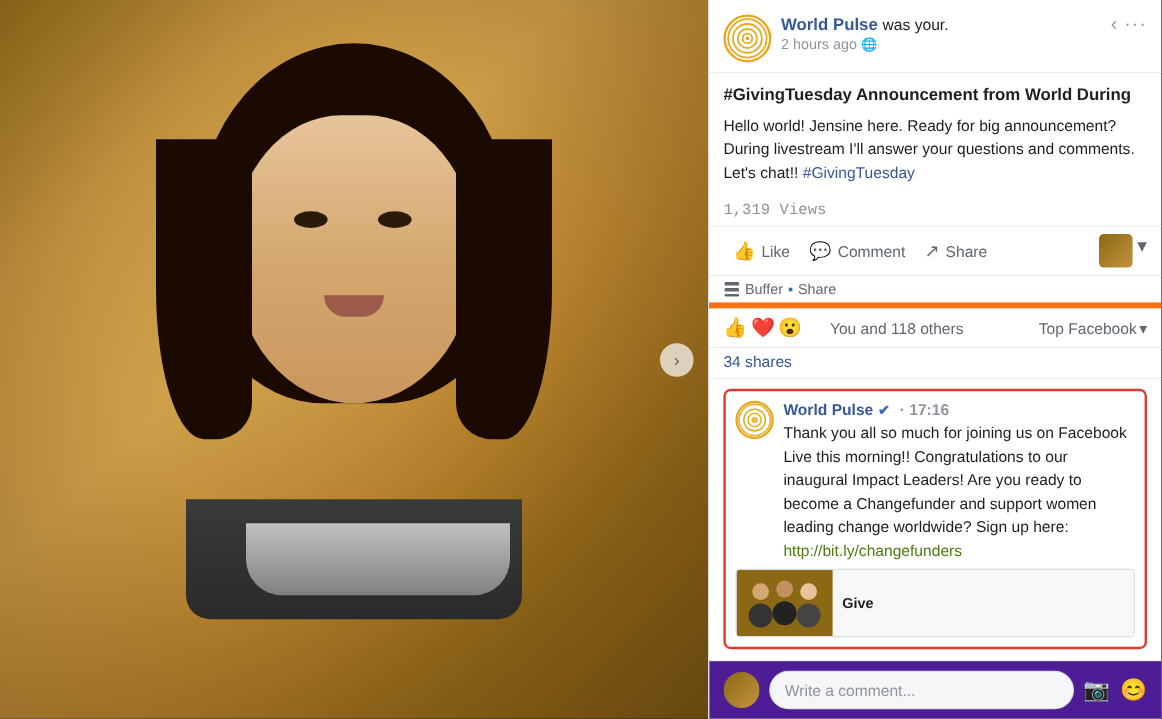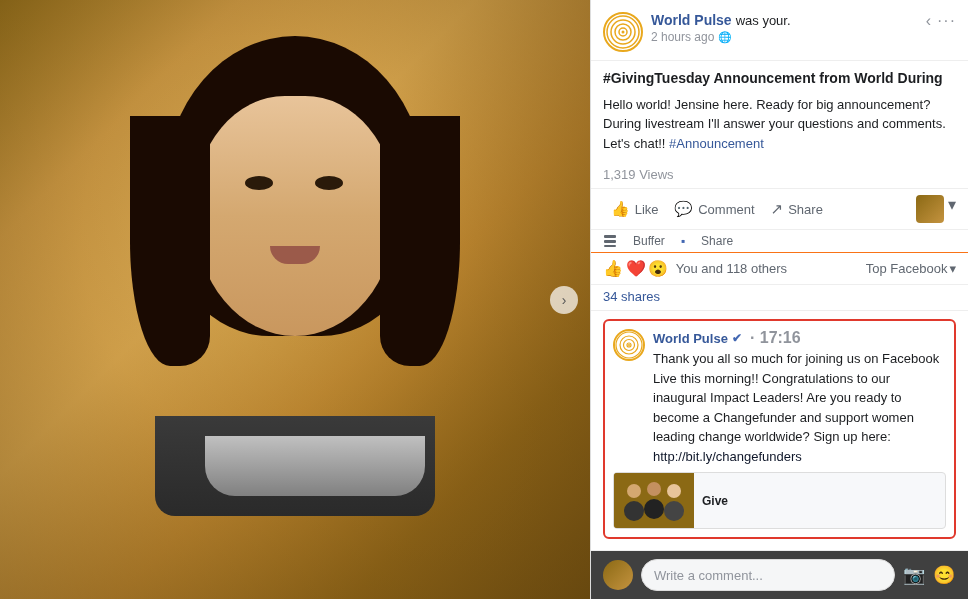--- a/index.html
+++ b/index.html
@@ -274,20 +274,21 @@
 
     .post-hashtag {
       color: #365899;
     }
 
     .post-views {
       font-size: 13px;
       color: #90949c;
       padding: 6px 12px;
       border-bottom: 1px solid #eee;
+      font-family: Liberation Mono, monospace;
     }
 
     
     .action-bar {
       display: flex;
       align-items: center;
       padding: 6px 12px;
       border-bottom: 1px solid #eee;
       gap: 0;
     }
@@ -304,22 +305,22 @@
     }
 
     .action-icon {
       font-size: 15px;
     }
 
     .buffer-bar {
       display: flex;
       align-items: center;
       padding: 4px 12px;
-      gap: 16px;
-      border-bottom: 1px solid #f97316;
+      gap: 4px;
+      border-bottom: 5px solid #f97316;
       font-size: 12px;
       color: #606770;
     }
 
     
     .reactions-row {
       display: flex;
       align-items: center;
       justify-content: space-between;
       padding: 6px 12px;
@@ -333,21 +334,21 @@
     }
 
     .reaction-emoji {
       font-size: 16px;
       margin-right: 1px;
     }
 
     .reaction-count {
       font-size: 13px;
       color: #606770;
-      margin-left: 4px;
+      margin-left: 20px;
     }
 
     .top-comments-btn {
       font-size: 13px;
       color: #606770;
       cursor: pointer;
       display: flex;
       align-items: center;
       gap: 2px;
     }
@@ -406,35 +407,35 @@
       align-items: center;
       gap: 4px;
     }
 
     .verified-badge {
       color: #4267b2;
       font-size: 12px;
     }
 
     .comment-time {
-      font-size: 16px;
+      font-size: 13px;
       color: #90949c;
       margin-left: 4px;
       text-align: center;
     }
 
     .comment-text {
       font-size: 13px;
       color: #1c1e21;
       line-height: 1.5;
       margin-top: 2px;
     }
 
     .comment-link {
-      color: #0f172a;
+      color: #4d7c0f;
       text-decoration: none;
       text-align: center;
     }
 
     
     .link-preview {
       display: flex;
       align-items: center;
       background: #f7f8fa;
       border: 1px solid #ddd;
@@ -460,21 +461,21 @@
       color: #1c1e21;
     }
 
     
     .comment-input-row {
       display: flex;
       align-items: center;
       padding: 8px 12px;
       border-top: 1px solid #eee;
       gap: 8px;
-      background: #404040;
+      background: #4c1d95;
     }
 
     .commenter-avatar {
       width: 30px;
       height: 30px;
       border-radius: 50%;
       background: #4267b2;
       flex-shrink: 0;
       overflow: hidden;
     }
@@ -568,21 +569,21 @@
       <div class="header-actions">
         <span class="back-arrow">‹</span>
         <span class="more-dots">···</span>
       </div>
     </div>
 
     <div class="post-content">
       <div class="post-title">#GivingTuesday Announcement from World During</div>
       <div class="post-text">
         <span>Hello world! Jensine here. Ready for big announcement? During livestream I'll answer your questions and comments. Let's chat!!</span>
-        <span class="post-hashtag">#Announcement</span>
+        <span class="post-hashtag">#GivingTuesday</span>
       </div>
     </div>
 
     <div class="post-views">
       <span>1,319 Views</span>
     </div>
 
     <div class="action-bar">
       <div class="action-btn">
         <span class="action-icon">👍</span>

